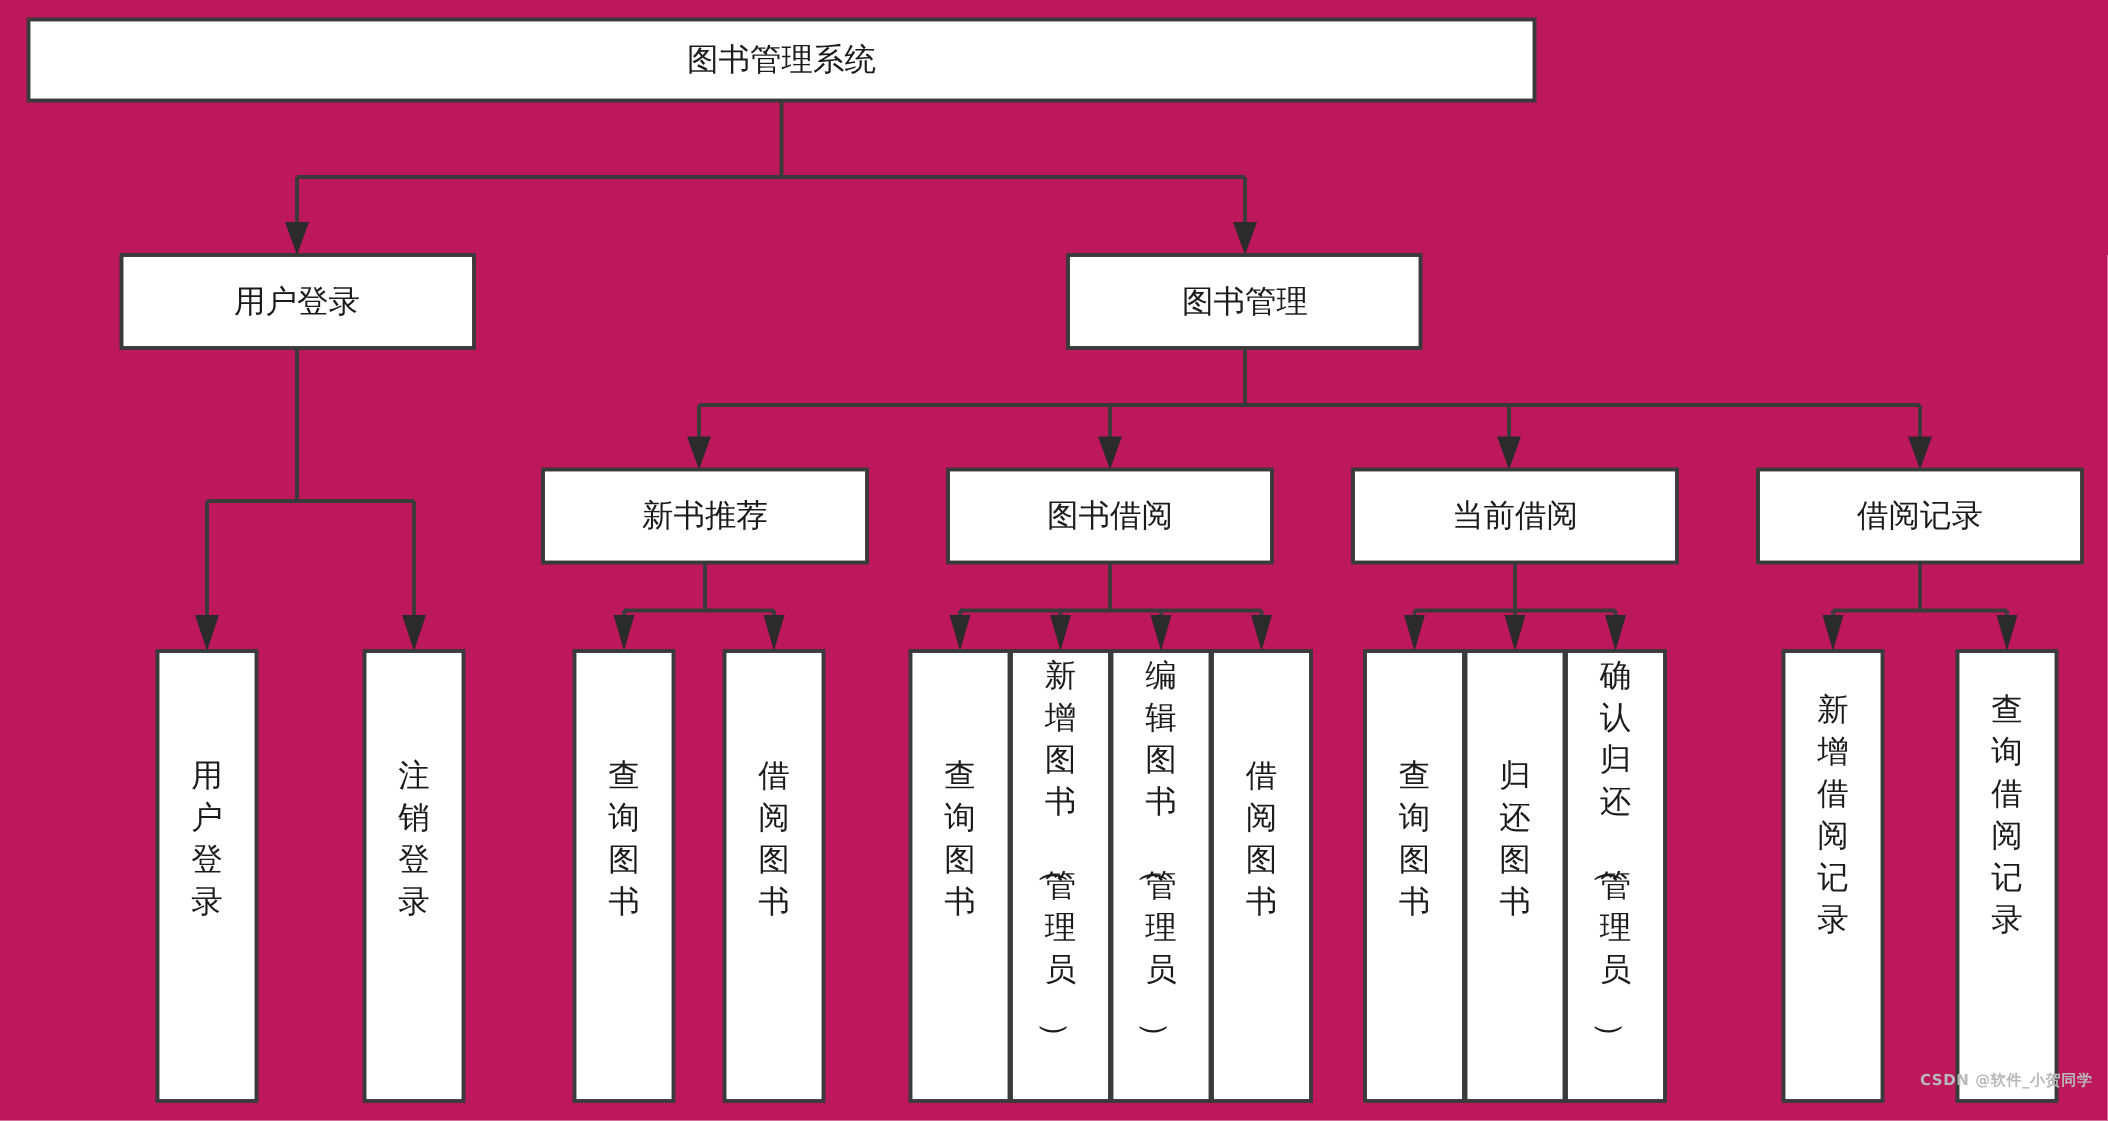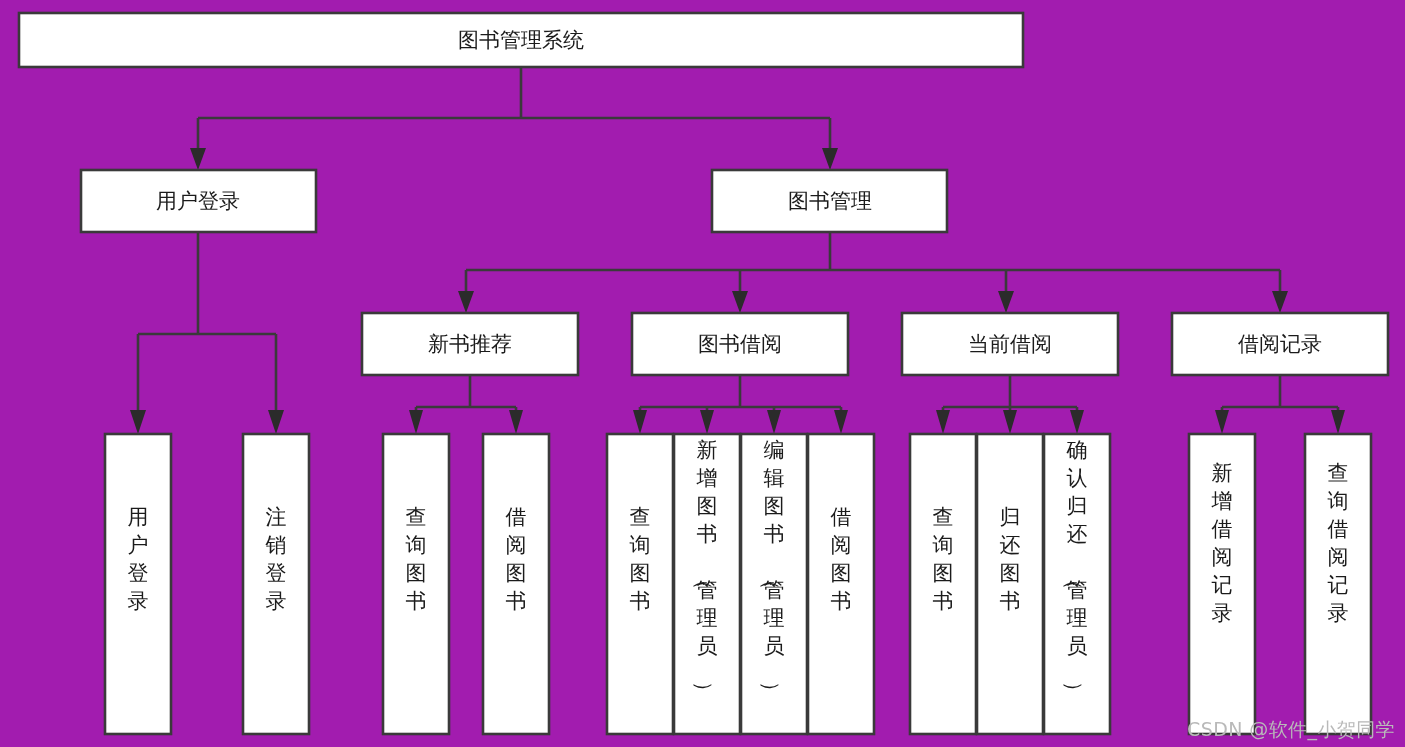--- a/index.html
+++ b/index.html
@@ -11,21 +11,21 @@
   body {
     width: 1405px;
     height: 747px;
     font-family: "DejaVu Sans", "Liberation Sans", sans-serif;
     overflow: hidden;
   }
   #diagram-root {
     position: relative;
     width: 1405px;
     height: 747px;
-    background: #a21caf;
+    background: #be185d;
   }
   svg#structure-chart {
     display: block;
     width: 1405px;
     height: 747px;
   }
   .node-box {
     fill: #ffffff;
     stroke: #3a3a3a;
     stroke-width: 2.6;
@@ -49,27 +49,28 @@
   }
   .leaf-label {
     fill: #1b1b1b;
     font-family: "DejaVu Sans", "Liberation Sans", sans-serif;
     font-size: 21px;
     text-anchor: middle;
   }
   .watermark-text {
     position: absolute;
     right: 10px;
-    bottom: 4px;
-    font-family: "DejaVu Sans", "Liberation Sans", sans-serif;
-    font-size: 19px;
+    bottom: 20px;
+    font-family: "DejaVu Sans", "Liberation Sans", sans-serif;
+    font-size: 10px;
     color: #b9b9b9;
     white-space: nowrap;
     letter-spacing: 0.4px;
     user-select: none;
+    font-weight: bold;
   }
 </style>
 </head>
 <body>
 
 <div id="diagram-root">
 
   <svg id="structure-chart" viewBox="0 0 1405 747" xmlns="http://www.w3.org/2000/svg">
 
     <g>

